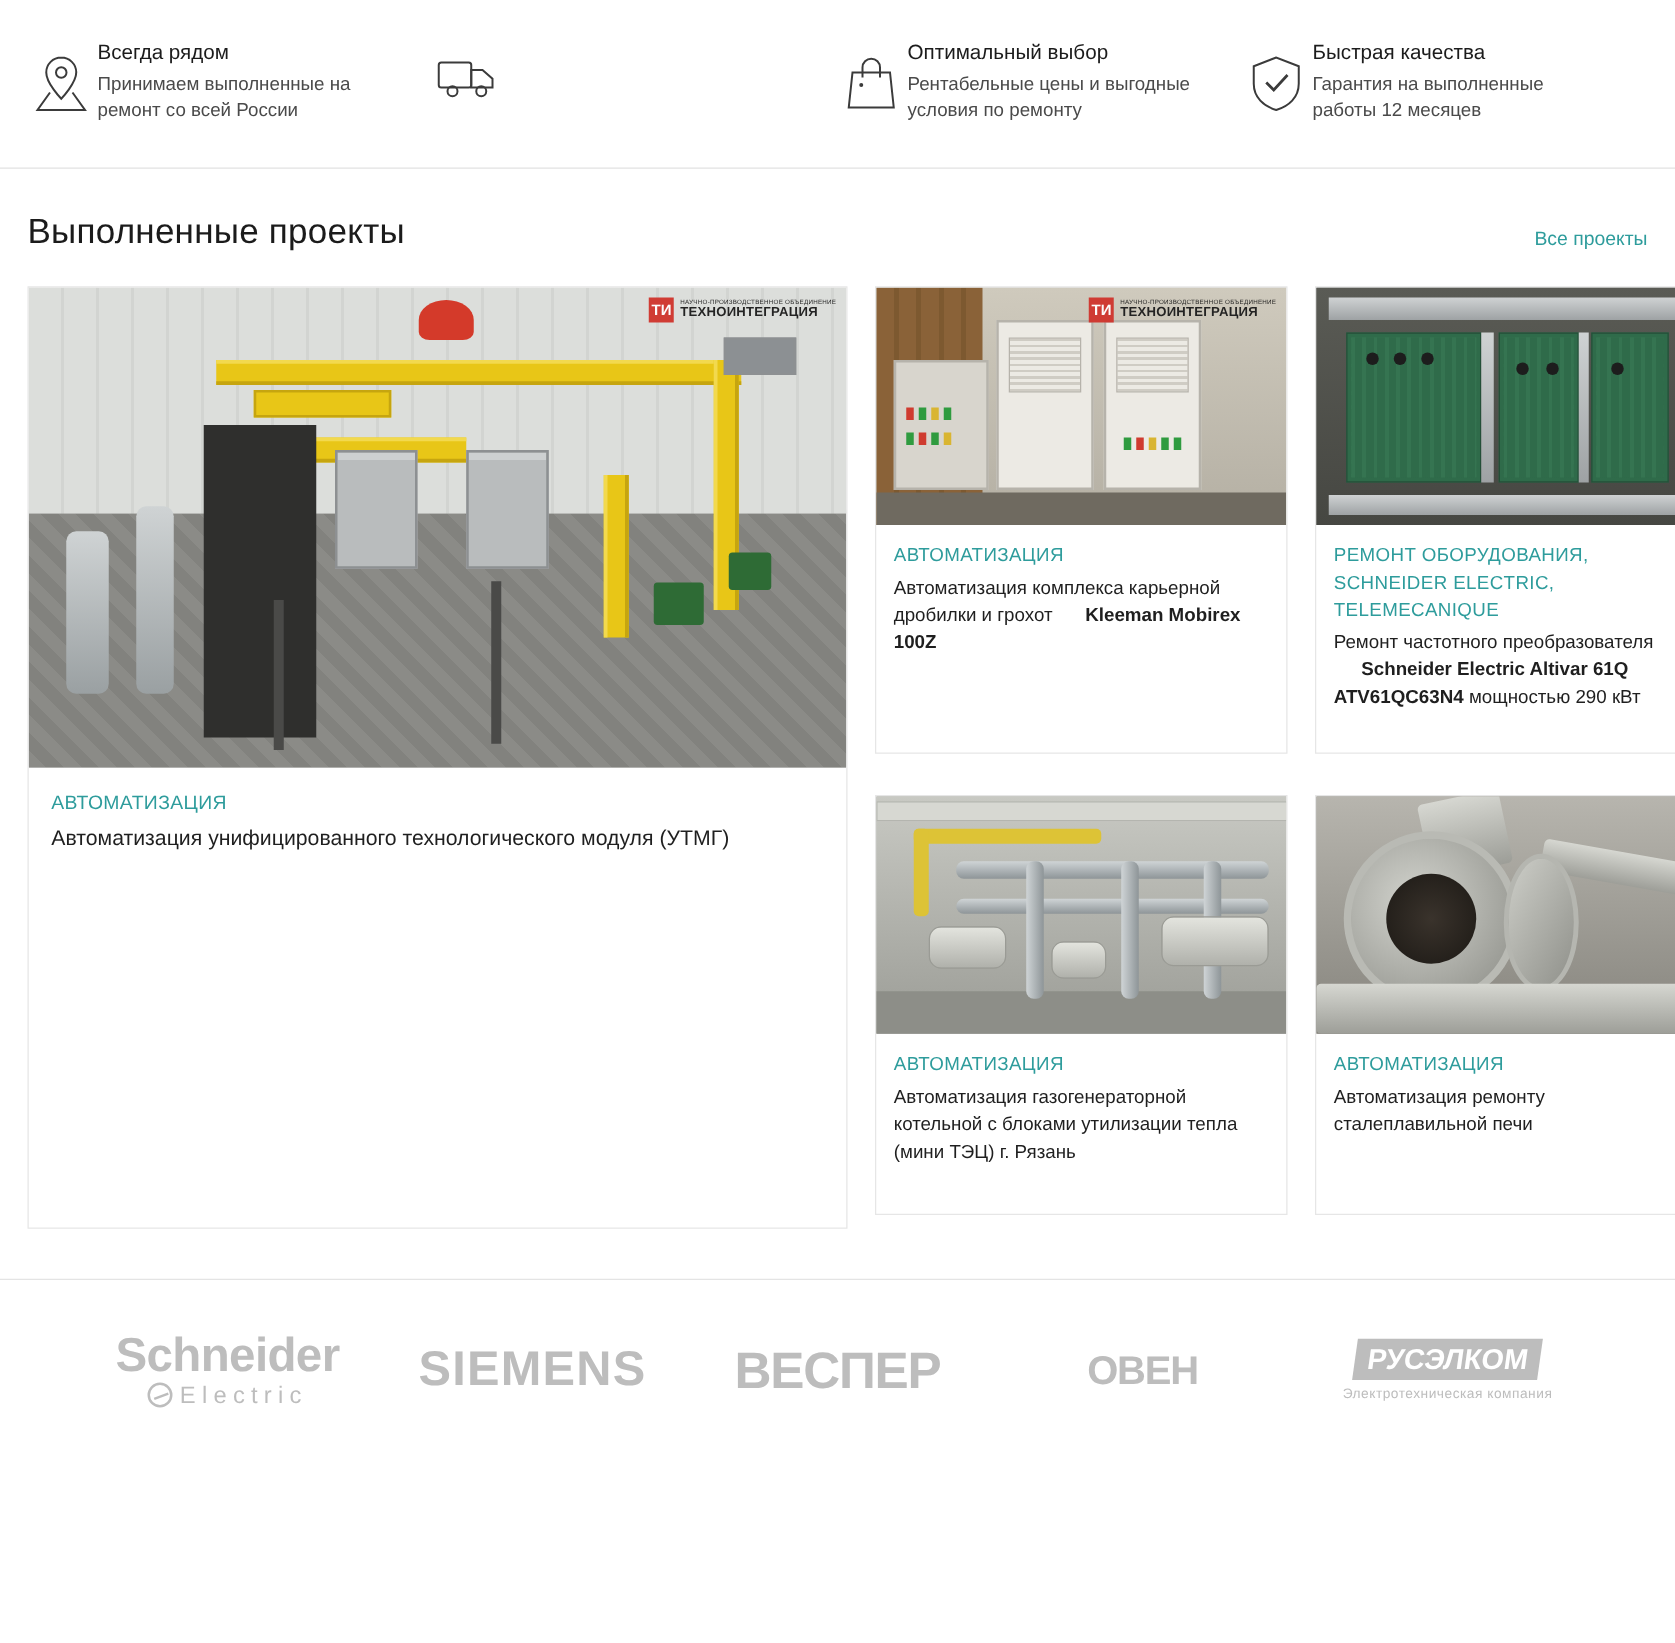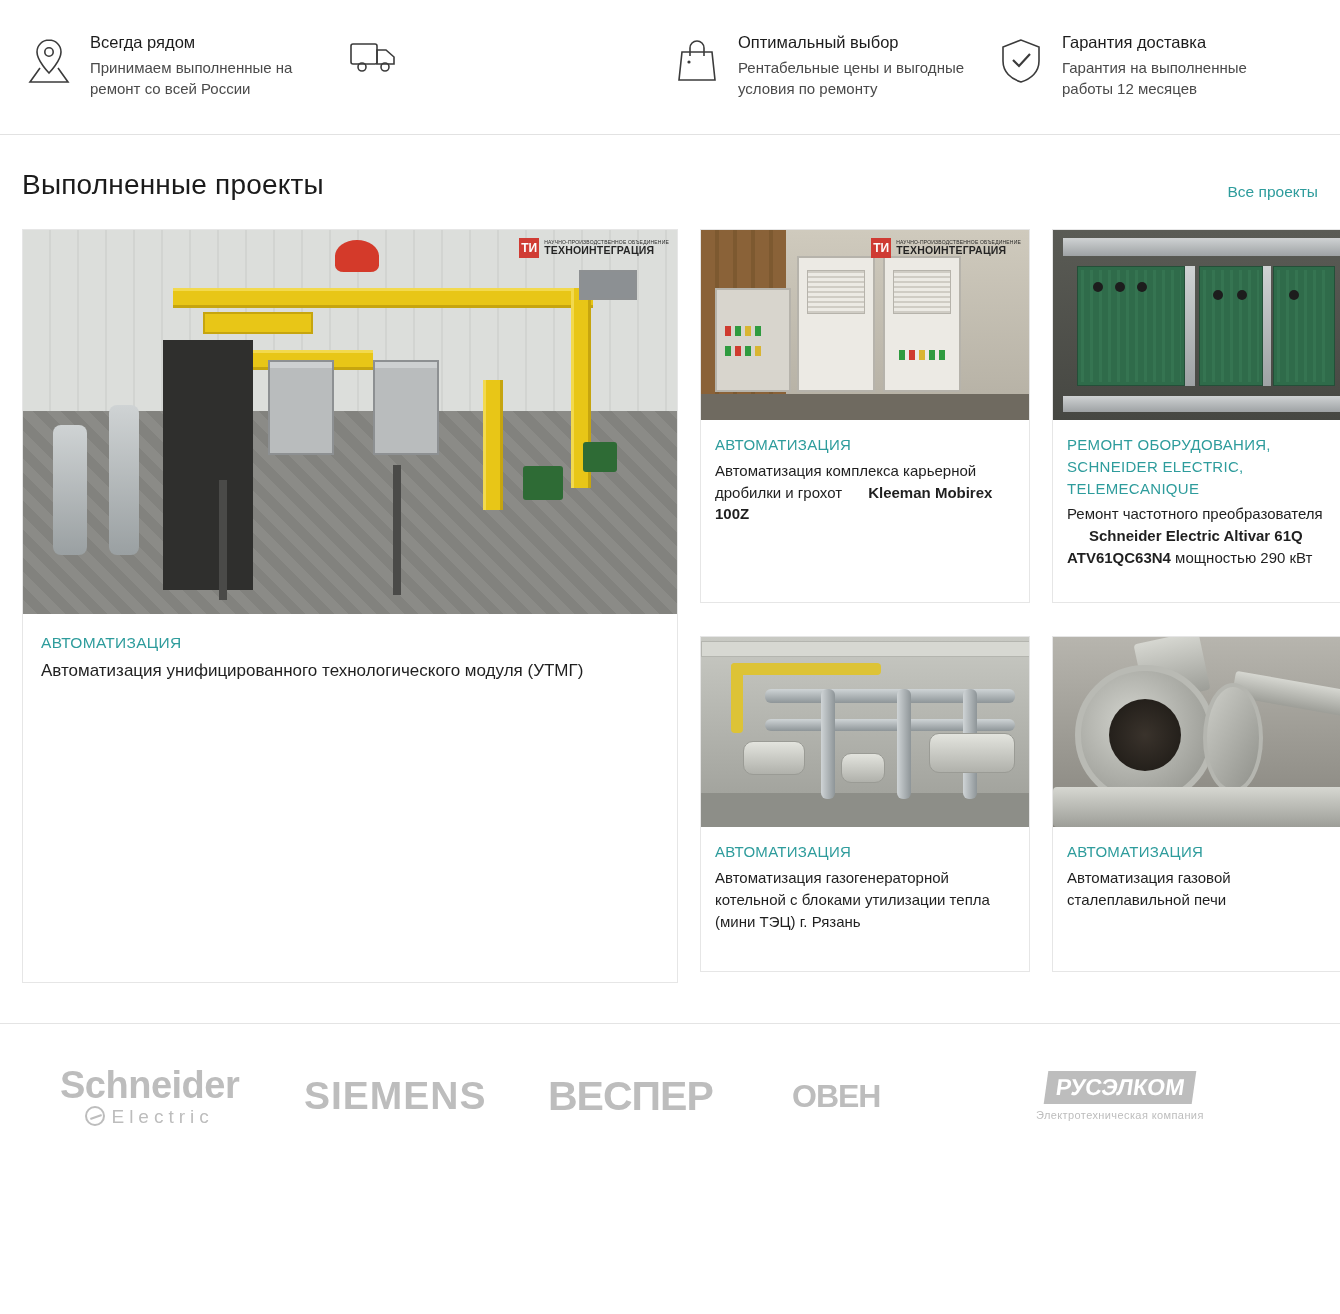--- a/index.html
+++ b/index.html
@@ -18,24 +18,24 @@
 
   
   .benefits {
     display: flex;
     padding: 30px 22px 34px 22px;
     gap: 0;
     border-bottom: 1px solid #e2e2e2;
   }
   .benefit {
     display: flex;
-    align-items: center;
+    align-items: flex-end;
     width: 25%;
     padding-right: 18px;
-    gap: 14px;
+    gap: 2px;
   }
   .benefit-icon {
     flex: 0 0 auto;
     width: 54px;
     height: 58px;
     display: flex;
     align-items: flex-start;
     justify-content: center;
     color: #3b3b3b;
   }
@@ -213,21 +213,21 @@
   .partners {
     display: flex;
     align-items: center;
     justify-content: space-between;
     padding: 42px 60px 48px 60px;
   }
   .partner {
     flex: 1 1 0;
     display: flex;
     align-items: center;
-    justify-content: flex-start;
+    justify-content: center;
     color: #b9b9b9;
     user-select: none;
   }
   .logo-schneider { text-align: center; line-height: 1; }
   .logo-schneider .s1 { font-size: 38px; font-weight: 700; letter-spacing: -0.5px; color:#bdbdbd; }
   .logo-schneider .s2 { font-size: 19px; letter-spacing: 5px; color:#bdbdbd; display:flex; align-items:center; justify-content:center; gap:6px; margin-top:2px; }
   .sch-mark { display:inline-block; width:20px; height:20px; border:2px solid #bdbdbd; border-radius:50%; position:relative; }
   .sch-mark::after { content:""; position:absolute; left:3px; top:8px; width:12px; height:2px; background:#bdbdbd; transform: rotate(-20deg); }
   .logo-siemens { font-size: 39px; font-weight: 700; letter-spacing: 1px; color:#bdbdbd; }
   .logo-vesper { font-size: 41px; font-weight: 700; letter-spacing: -1px; color:#bdbdbd; }
@@ -281,21 +281,21 @@
   </div>
 
   <div class="benefit">
     <div class="benefit-icon">
       <svg width="46" height="50" viewBox="0 0 46 50" fill="none" stroke="#3b3b3b" stroke-width="1.6">
         <path d="M23 4 5 11v14c0 11 8 18 18 21 10-3 18-10 18-21V11z"></path>
         <path d="M15 24l6 6 11-12" stroke-width="2.2"></path>
       </svg>
     </div>
     <div class="benefit-text">
-      <div class="benefit-title">Гарантия доставка</div>
+      <div class="benefit-title">Быстрая качества</div>
       <div class="benefit-desc">Гарантия на выполненные работы 12 месяцев</div>
     </div>
   </div>
 
 </section>
 
 <section class="projects-section">
   <div class="projects-head">
     <h2 class="projects-title">Выполненные проекты</h2>
     <a class="all-projects-link">Все проекты</a>
@@ -434,21 +434,21 @@
         <div class="bg"></div>
         <div class="duct" style="left:86px;top:0;width:66px;height:60px;transform:rotate(-12deg);"></div>
         <div class="duct" style="left:180px;top:44px;width:120px;height:26px;transform:rotate(10deg);"></div>
         <div class="drum" style="left:22px;top:28px;width:140px;height:140px;"></div>
         <div class="core" style="left:56px;top:62px;width:72px;height:72px;"></div>
         <div class="lid" style="left:150px;top:46px;width:60px;height:110px;"></div>
         <div class="duct" style="left:0;top:150px;width:300px;height:40px;"></div>
       </div>
       <div class="card-body">
         <div class="card-cat">АВТОМАТИЗАЦИЯ</div>
-        <div class="card-desc">Автоматизация газовой сталеплавильной печи</div>
+        <div class="card-desc">Автоматизация ремонту сталеплавильной печи</div>
       </div>
     </article>
 
   </div>
 </section>
 
 <section class="partners">
 
   <div class="partner">
     <div class="logo-schneider">

